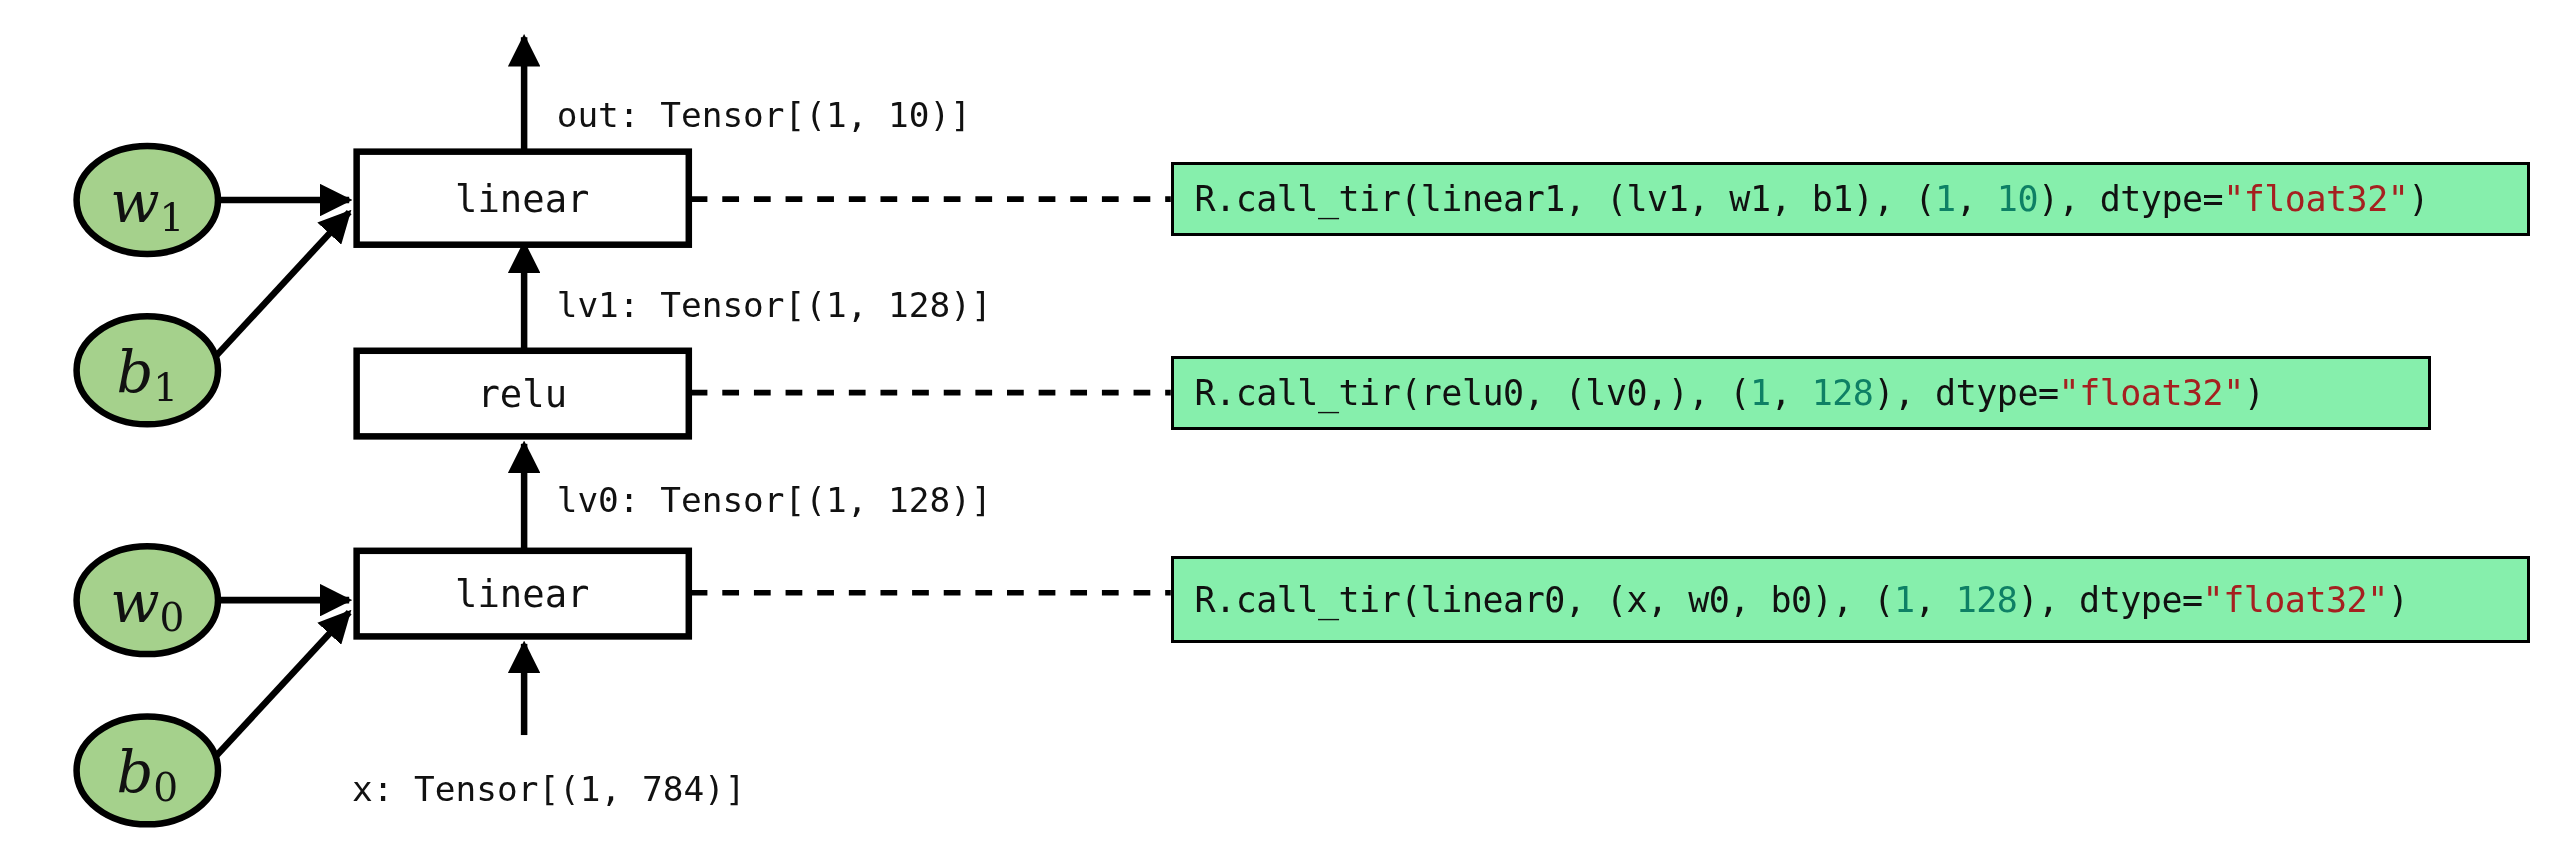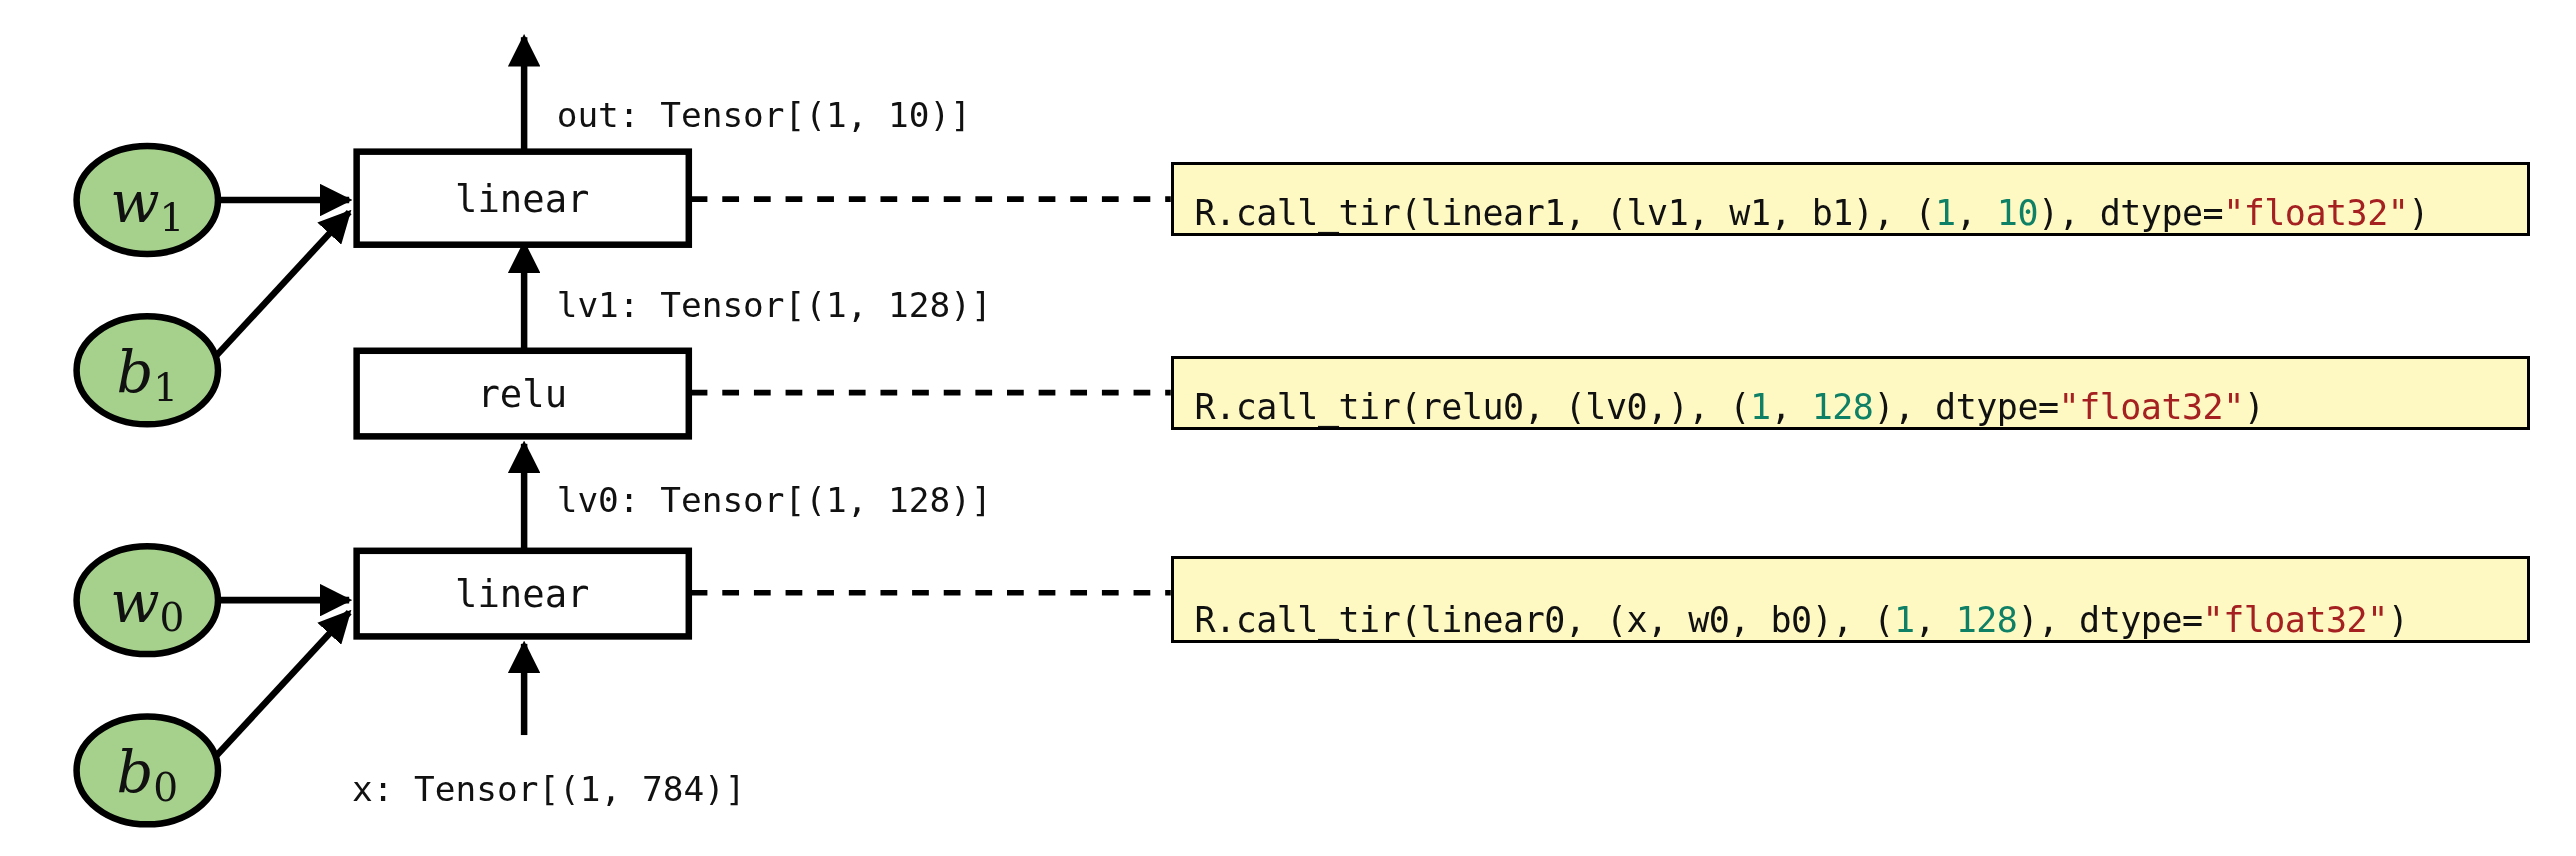--- a/index.html
+++ b/index.html
@@ -70,25 +70,25 @@
   .edge-label {
     font-family: "DejaVu Sans Mono", monospace;
     font-size: 37px;
     fill: #111111;
     text-anchor: start;
     dominant-baseline: central;
   }
   
   .code-box {
     position: absolute;
-    background: #fef9c3;
+    background: #86efac;
     border: 3.7px solid #000000;
     box-sizing: border-box;
     display: flex;
-    align-items: flex-end;
+    align-items: center;
     padding-left: 20.5px;
   }
   .code-text {
     font-family: "DejaVu Sans Mono", monospace;
     font-size: 35px;
     color: #111111;
     white-space: pre;
     letter-spacing: -0.5px;
   }
   .tok-num { color: #0E8065; }
@@ -167,21 +167,21 @@
 
     <text class="edge-label" x="598" y="537">lv0: Tensor[(1, 128)]</text>
 
     <text class="edge-label" x="378" y="848">x: Tensor[(1, 784)]</text>
   </svg>
 
   <div class="code-box" style="left:1171px; top:162px; width:1359px; height:74px;">
     <span class="code-text"><span>R.call_tir(linear1, (lv1, w1, b1), (</span><span class="tok-num">1</span><span>, </span><span class="tok-num">10</span><span>), dtype=</span><span class="tok-str">"float32"</span><span>)</span></span>
   </div>
 
-  <div class="code-box" style="left:1171px; top:356px; width:1359px; height:74px;">
+  <div class="code-box" style="left:1171px; top:356px; width:1260px; height:74px;">
     <span class="code-text"><span>R.call_tir(relu0, (lv0,), (</span><span class="tok-num">1</span><span>, </span><span class="tok-num">128</span><span>), dtype=</span><span class="tok-str">"float32"</span><span>)</span></span>
   </div>
 
   <div class="code-box" style="left:1171px; top:556px; width:1359px; height:87px;">
     <span class="code-text"><span>R.call_tir(linear0, (x, w0, b0), (</span><span class="tok-num">1</span><span>, </span><span class="tok-num">128</span><span>), dtype=</span><span class="tok-str">"float32"</span><span>)</span></span>
   </div>
 
 </div>
 
 

